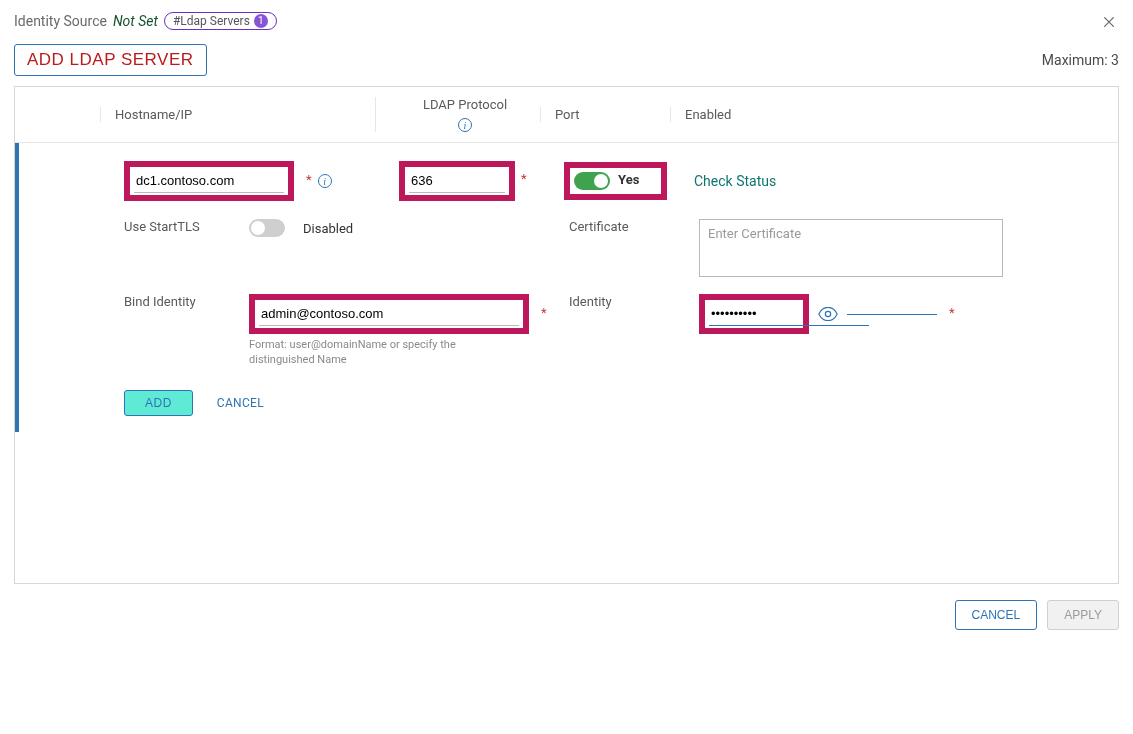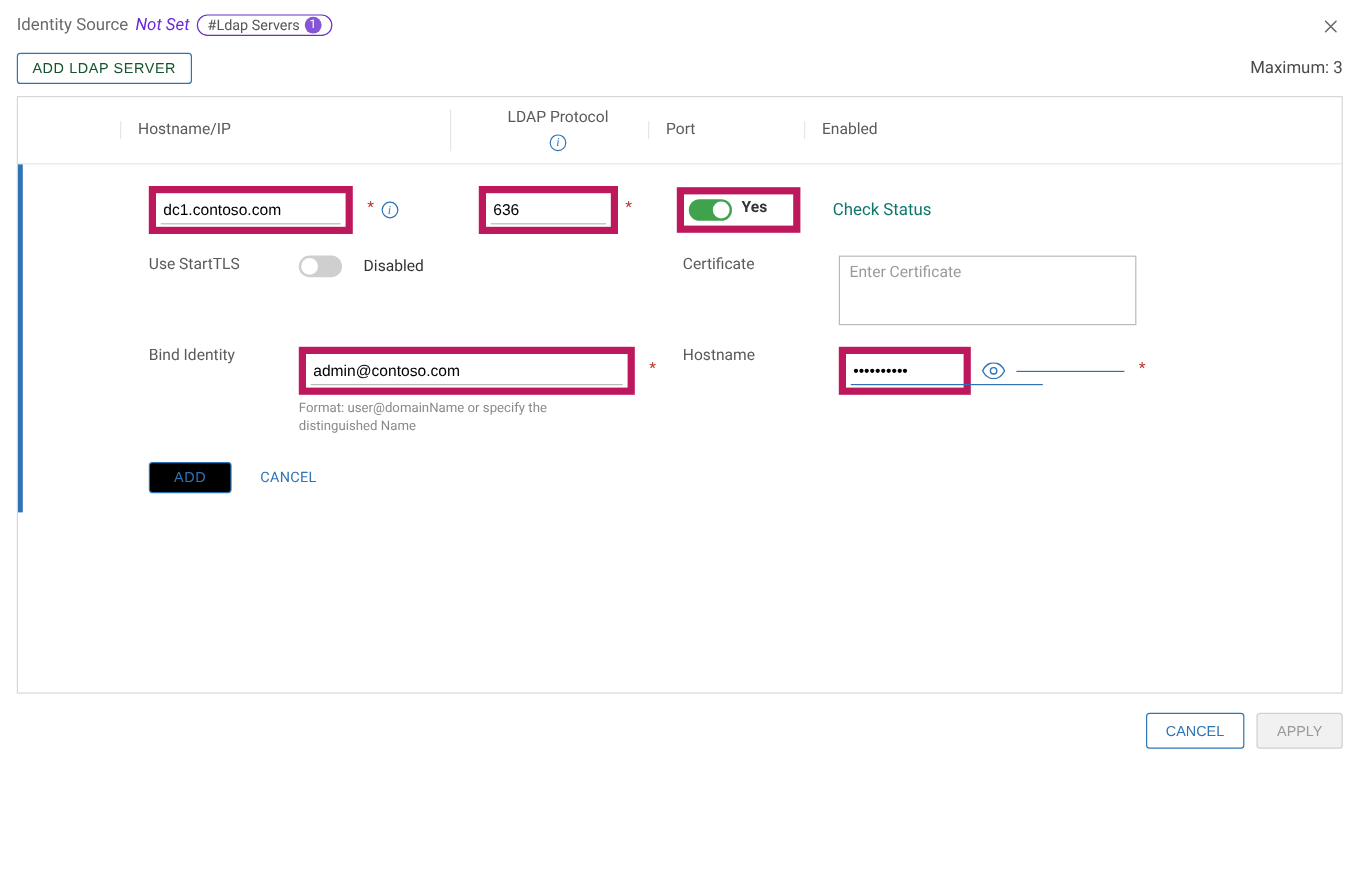--- a/index.html
+++ b/index.html
@@ -24,21 +24,21 @@
       letter-spacing: 0.2px;
     }
     .subtitle-row {
       display: flex;
       align-items: center;
       gap: 6px;
       font-size: 14px;
       color: #6a6a6a;
       margin-bottom: 14px;
     }
-    .subtitle-notset { font-style: italic; color: #6d28d9; }
+    .subtitle-notset { font-style: italic; color: #14532d; }
     .pill {
       display: inline-flex;
       align-items: center;
       gap: 4px;
       border: 1px solid #6a2fc4;
       border-radius: 12px;
       padding: 1px 8px;
       font-size: 12px;
       color: #565656;
       background: #fff;
@@ -64,25 +64,25 @@
       font-size: 16px;
     }
     .toolbar-row {
       display: flex;
       justify-content: space-between;
       align-items: center;
       margin-bottom: 10px;
     }
     .btn-outline-sm {
       border: 1px solid #2e74b5;
-      color: #14532d;
+      color: #b91c1c;
       background: #fff;
       border-radius: 3px;
       padding: 5px 12px;
-      font-size: 12px;
+      font-size: 17px;
       letter-spacing: 0.5px;
       cursor: pointer;
     }
     .maxtext { color: #4a4a4a; font-size: 14px; }
     .panel {
       border: 1px solid #d7d7d7;
       min-height: 498px;
     }
     .col-headers {
       display: grid;
@@ -156,21 +156,21 @@
     .line2 {
       display: grid;
       grid-template-columns: 85px 125px 320px 130px 1fr;
       align-items: flex-start;
       margin-bottom: 14px;
     }
     .line2 > div { padding-left: 10px; }
     .label { font-size: 13px; color: #5a5a5a; }
     .tls-row { display: flex; align-items: center; gap: 10px; }
     .cert-ta {
-      width: 248px; height: 58px;
+      width: 304px; height: 58px;
       border: 1px solid #b9b9b9;
       padding: 6px 8px;
       font-size: 13px;
       resize: none;
       outline: none;
       font-family: inherit;
     }
     .cert-ta::placeholder { color: #9a9a9a; }
     .line3 {
       display: grid;
@@ -194,21 +194,21 @@
     }
     .actions-row {
       display: flex;
       align-items: center;
       gap: 24px;
       padding-left: 95px;
     }
     .btn-outline-xs {
       border: 1px solid #2e74b5;
       color: #2e74b5;
-      background: #000000;
+      background: #5eead4;
       border-radius: 3px;
       padding: 5px 20px;
       font-size: 12px;
       letter-spacing: 0.5px;
       cursor: pointer;
     }
     .linkbtn {
       color: #2e74b5;
       font-size: 12px;
       cursor: pointer;
@@ -329,21 +329,21 @@
       <div class="label">Bind Identity</div>
       <div>
         <div class="bind-wrap">
           <span class="redbox">
             <input class="inp bind-input" value="admin@contoso.com" style="">
           </span>
           <span class="req-star">*</span>
         </div>
         <div class="hint">Format: user@domainName or specify the distinguished Name</div>
       </div>
-      <div class="label">Hostname</div>
+      <div class="label">Identity</div>
       <div class="pwd-row">
         <span class="pwd-field">
           <span class="redbox" style="display:inline-block; width:110px;">
             <input class="inp inp-focus pwd-input" value="••••••••••" style="">
           </span>
         </span>
         <span class="eye">
           <svg viewBox="0 0 24 16" width="20" height="14">
             <path d="M1 8 C4 2 9 0 12 0 C15 0 20 2 23 8 C20 14 15 16 12 16 C9 16 4 14 1 8 Z" fill="none" stroke="currentColor" stroke-width="1.4"></path>
             <circle cx="12" cy="8" r="3.2" fill="none" stroke="currentColor" stroke-width="1.4"></circle>

